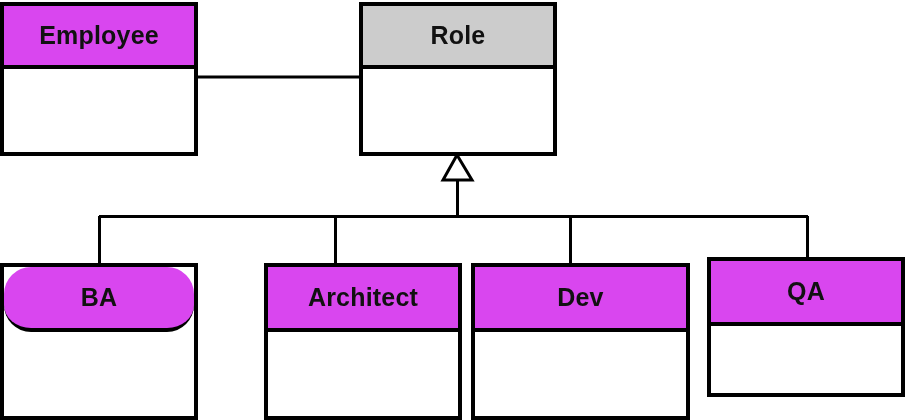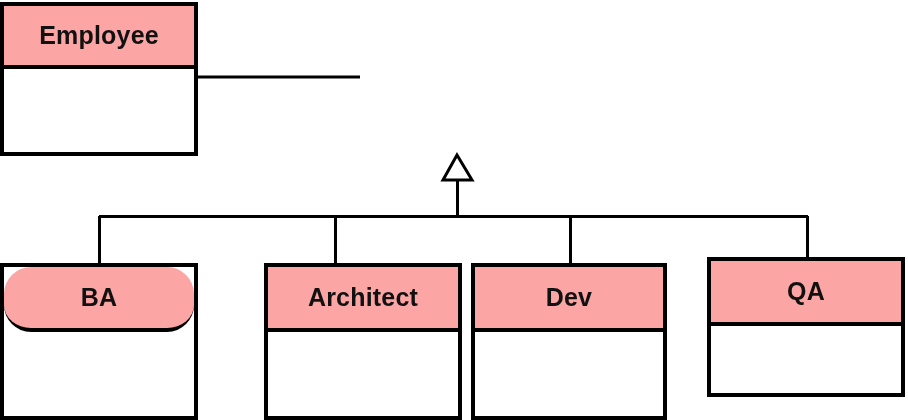--- a/index.html
+++ b/index.html
@@ -25,21 +25,21 @@
     background: #ffffff;
     display: flex;
     flex-direction: column;
   }
   .uml-class .class-name-compartment {
     box-sizing: border-box;
     display: flex;
     align-items: center;
     justify-content: center;
     border-bottom: 4px solid #000000;
-    background: #fca5a5;
+    background: #d946ef;
   }
   .uml-class.highlighted .class-name-compartment {
     background: #cccccc;
   }
   .uml-class .class-name-label {
     font-family: "Liberation Sans", sans-serif;
     font-size: 25px;
     font-weight: 700;
     color: #111111;
     letter-spacing: 0.2px;
@@ -89,36 +89,42 @@
     <polygon class="gen-arrowhead" points="457,155 443,180 472,180"></polygon>
   </svg>
 
   <div class="uml-class" style="left:0px; top:2px; width:198px; height:154px;">
     <div class="class-name-compartment" style="height:63px;">
       <span class="class-name-label">Employee</span>
     </div>
     <div class="class-attributes-compartment"></div>
   </div>
 
+  <div class="uml-class highlighted" style="left:359px; top:2px; width:198px; height:154px;">
+    <div class="class-name-compartment" style="height:63px;">
+      <span class="class-name-label">Role</span>
+    </div>
+    <div class="class-attributes-compartment"></div>
+  </div>
 
   <div class="uml-class" style="left:0px; top:263px; width:198px; height:157px;">
     <div class="class-name-compartment" style="height:65px;border-radius:27px;">
       <span class="class-name-label">BA</span>
     </div>
     <div class="class-attributes-compartment"></div>
   </div>
 
   <div class="uml-class" style="left:236px; top:263px; width:198px; height:157px;margin-left:28px;">
     <div class="class-name-compartment" style="height:65px;">
       <span class="class-name-label">Architect</span>
     </div>
     <div class="class-attributes-compartment"></div>
   </div>
 
-  <div class="uml-class" style="left:471px; top:263px; width:196px; height:157px;text-align:center;">
+  <div class="uml-class" style="left:471px; top:263px; width:219px; height:157px;text-align:center;">
     <div class="class-name-compartment" style="height:65px;">
       <span class="class-name-label">Dev</span>
     </div>
     <div class="class-attributes-compartment"></div>
   </div>
 
   <div class="uml-class" style="left:707px; top:257px; width:198px; height:140px;gap:48px;">
     <div class="class-name-compartment" style="height:65px;">
       <span class="class-name-label">QA</span>
     </div>

